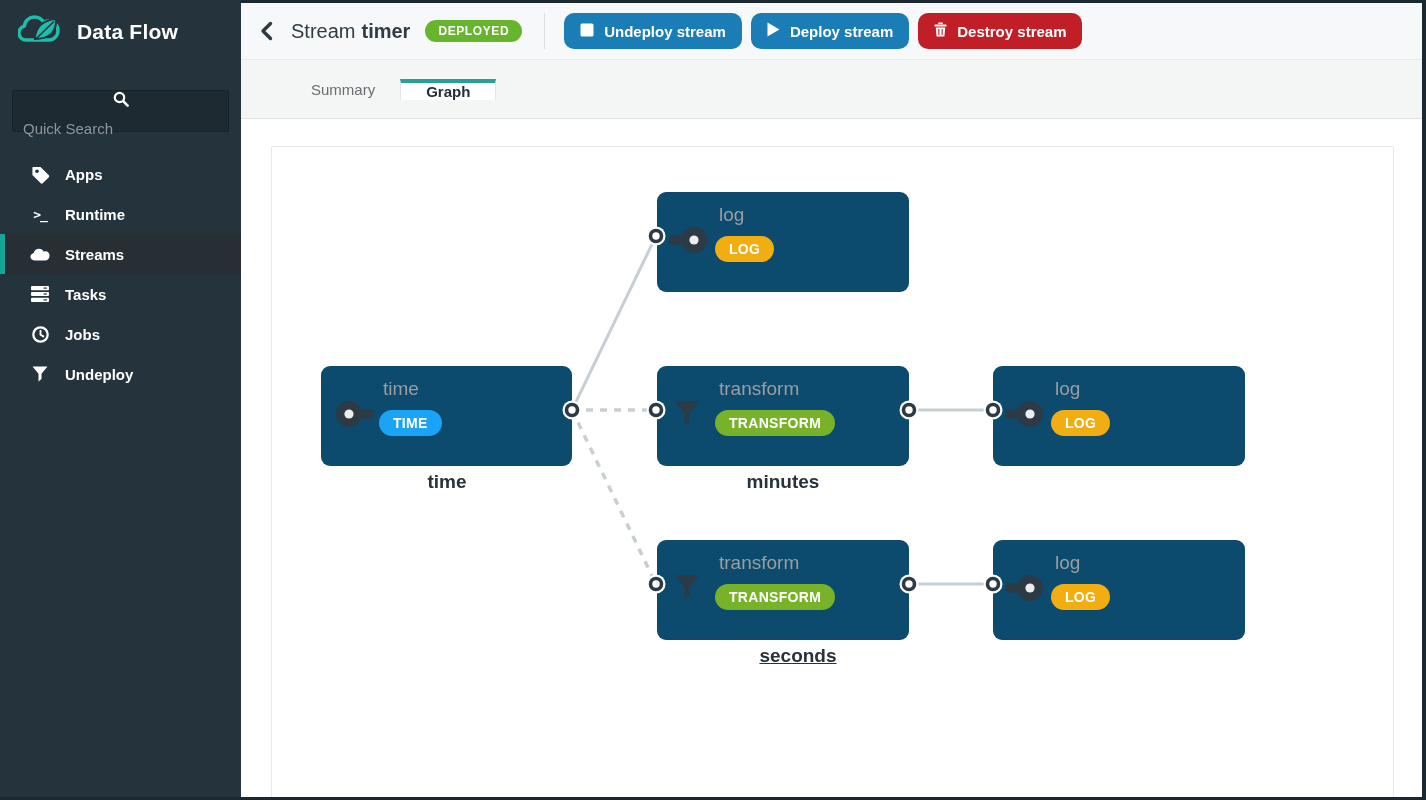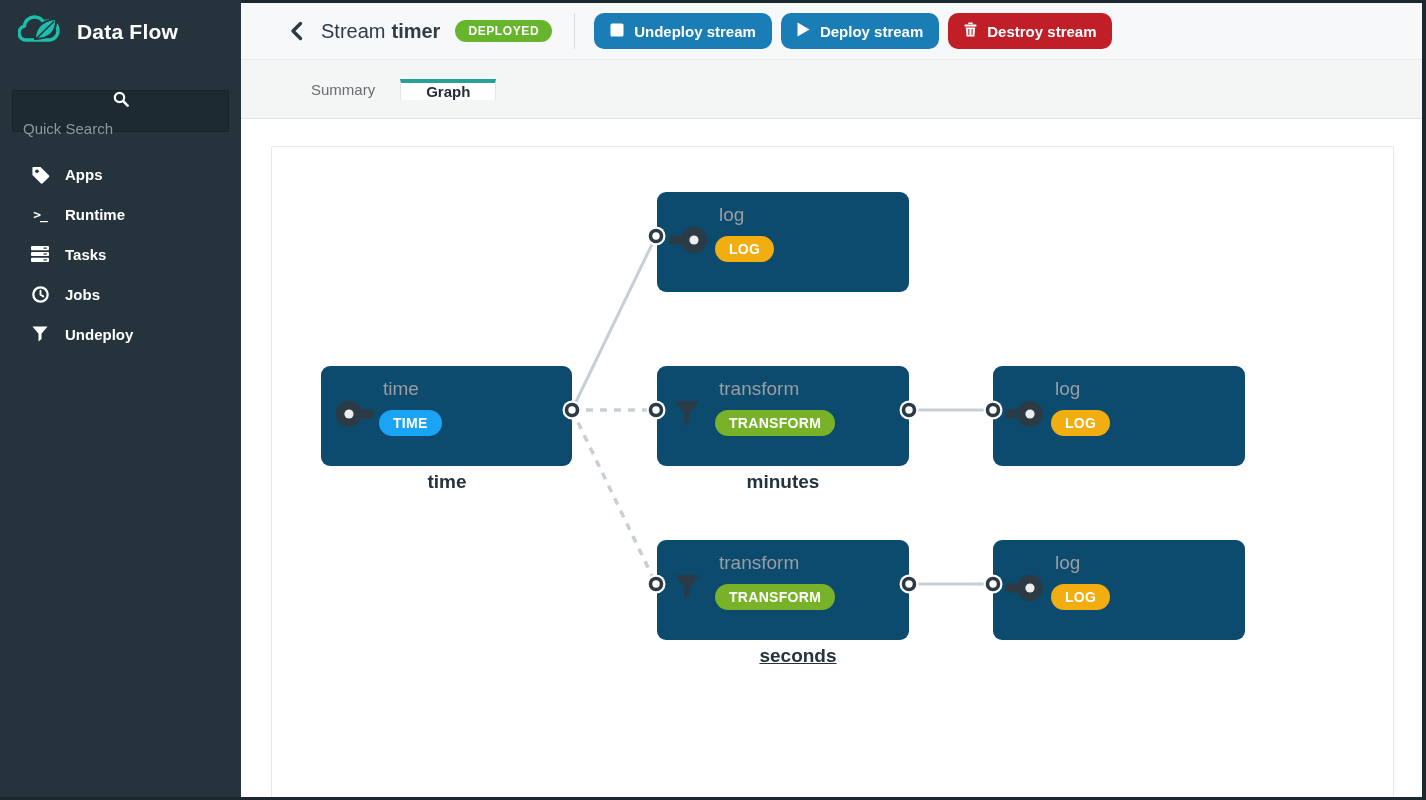--- a/index.html
+++ b/index.html
@@ -34,21 +34,21 @@
   .divider-h { border-top:1px solid #39464f; }
   .collapse-row { height:36px; display:flex; align-items:center;
     padding-left:28px; cursor:pointer; }
   .mono { font-family:"DejaVu Sans Mono", monospace; font-weight:bold;
     font-size:13px; color:#fff; letter-spacing:-1px; }
 
   
   .main { flex:1; display:flex; flex-direction:column; background:#fff;
     border-top:3px solid #1c2830; border-right:4px solid #1c2830; min-width:0; }
   .topbar { height:57px; background:#f7f8f9; border-bottom:1px solid #e7eaea;
-    display:flex; align-items:center; padding-left:48px; }
+    display:flex; align-items:center; padding-left:18px; }
   .back { display:flex; align-items:center; cursor:pointer; margin-right:17px; }
   .page-title { font-size:20px; color:#313c44; display:flex; gap:6px;
     align-items:baseline; }
   .page-title .t-prefix { font-weight:400; }
   .page-title .t-name { font-weight:700; }
   .status-badge { margin-left:15px; background:#67b52d; color:#fff;
     font-size:12px; font-weight:bold; letter-spacing:.6px; padding:4px 13px;
     border-radius:12px; }
   .v-divider { width:1px; height:36px; background:#d9dddf; margin:0 19px 0 22px; }
   .btn { height:36px; border:none; border-radius:10px; color:#fff; font-size:15px;
@@ -118,20 +118,28 @@
           <svg width="19" height="19" viewBox="0 0 20 20">
             <path d="M1.5 2.5 v8 l8.5 8.5 a1.8 1.8 0 0 0 2.6 0 l5.9 -5.9 a1.8 1.8 0 0 0 0 -2.6 L10 2 H2 Z" fill="#fff"></path>
             <circle cx="6.3" cy="6.6" r="1.9" fill="#25333d"></circle>
           </svg>
         </span>
         <span class="lbl">Apps</span>
       </div>
       <div class="nav-item">
         <span class="ic mono">&gt;_</span>
         <span class="lbl">Runtime</span>
+      </div>
+      <div class="nav-item active">
+        <span class="ic">
+          <svg width="21" height="15" viewBox="0 0 22 15">
+            <path d="M5 14 C2.2 14 0.5 12.2 0.5 10 C0.5 8 2 6.4 3.9 6.1 C4.5 3.3 6.9 1.2 9.9 1.2 C12.2 1.2 14.2 2.5 15.2 4.4 C15.8 4.1 16.5 4 17.1 4 C19.6 4 21.5 6 21.5 8.5 C21.5 11.5 19.6 14 16.6 14 Z" fill="#fff"></path>
+          </svg>
+        </span>
+        <span class="lbl">Streams</span>
       </div>
       <div class="nav-item">
         <span class="ic">
           <svg width="18" height="16" viewBox="0 0 18 16">
             <rect x="0" y="0" width="18" height="4.2" rx="1" fill="#fff"></rect>
             <rect x="0" y="5.9" width="18" height="4.2" rx="1" fill="#fff"></rect>
             <rect x="0" y="11.8" width="18" height="4.2" rx="1" fill="#fff"></rect>
             <rect x="12.5" y="1.5" width="3.4" height="1.2" fill="#25333d"></rect>
             <rect x="12.5" y="7.4" width="3.4" height="1.2" fill="#25333d"></rect>
             <rect x="12.5" y="13.3" width="3.4" height="1.2" fill="#25333d"></rect>

